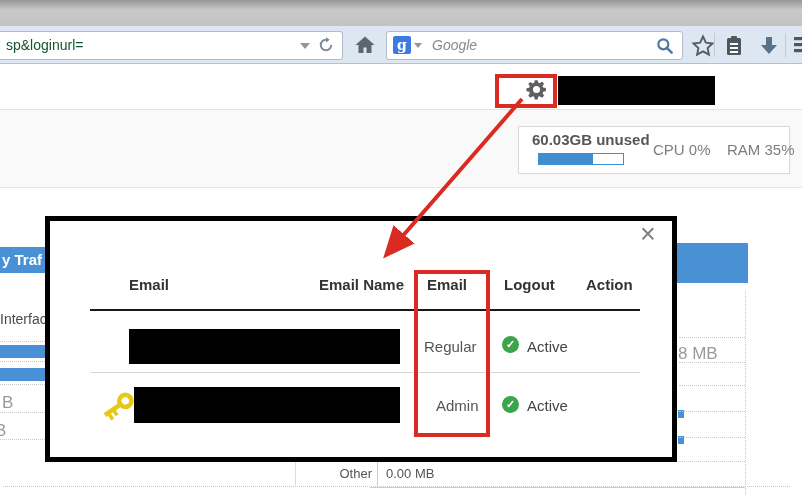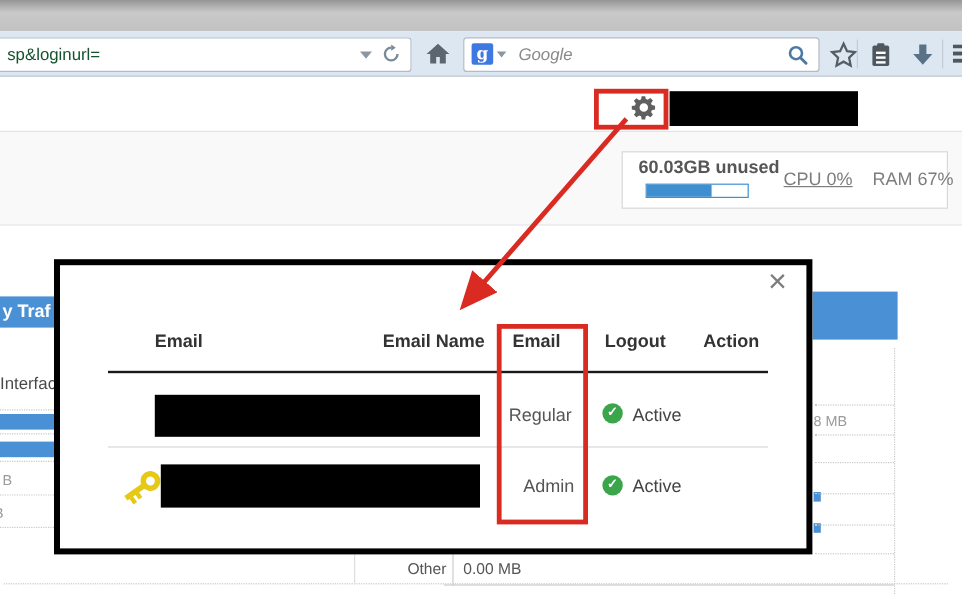--- a/index.html
+++ b/index.html
@@ -30,21 +30,21 @@
   .statsbox{left:518px;top:126px;width:272px;height:48px;background:#fff;border:1px solid #d8d8d8;}
   .stat-main{left:532px;top:131px;font-size:15px;color:#565656;font-weight:bold;}
   .stat-sub{font-size:15px;color:#7d7d7d;}
   .progress{left:538px;top:153px;width:86px;height:12px;border:1px solid var(--progress-blue);background:#fff;}
   .progress>div{height:100%;background:var(--progress-blue);}
   
   .bluebar{background:var(--panel-blue);}
   .dotH{border-top:1px dotted #c8c8c8;height:0;}
   .dotV{border-left:1px dotted #c8c8c8;width:0;}
   .bglabel{font-size:14px;color:#4a4a4a;}
-  .bgval{font-size:12px;color:#9a9a9a;}
+  .bgval{font-size:17px;color:#9a9a9a;}
   
   .modal{left:45px;top:216px;width:632px;height:246px;background:#fff;border:5px solid #000;}
   .mclose{left:590px;top:0px;font-size:27px;color:#7d7d7d;line-height:26px;cursor:pointer;}
   .th{font-size:15px;font-weight:bold;color:#333;top:55px;}
   .underline{left:40px;top:88px;width:550px;height:2px;background:#1a1a1a;}
   .rowsep{left:40px;top:151px;width:550px;height:1px;background:#d8d8d8;}
   .cell{font-size:15px;color:#555;text-align:right;}
   .check{width:17px;height:17px;border-radius:50%;background:var(--active-green);color:#fff;
          font-size:11px;font-weight:bold;text-align:center;line-height:17px;}
   .active-txt{font-size:15px;color:#444;}
@@ -108,22 +108,22 @@
 <div class="abs redact" style="left:558px;top:76px;width:157px;height:29px;"></div>
 <span class="abs link" style="left:718px;top:78px;">FAQ</span>
 <span class="abs link" style="left:756px;top:78px;">Logout</span>
 
 <div class="abs subheader"></div>
 <div class="abs statsbox"></div>
 <span class="abs stat-main">60.03GB unused</span>
 <div class="abs progress">
     <div style="width: 64%;"></div>
   </div>
-<span class="abs stat-sub" style="left:653px;top:141px;text-decoration:underline;">CPU 0%</span>
-<span class="abs stat-sub" style="left:727px;top:141px;">RAM 67%</span>
+<span class="abs stat-sub" style="left:653px;top:141px;">CPU 0%</span>
+<span class="abs stat-sub" style="left:727px;top:141px;">RAM 35%</span>
 
 <div class="abs bluebar" style="left:0;top:247px;width:68px;height:26px;">
   <span style="position:absolute;left:2px;top:4px;color:#fff;font-weight:bold;font-size:15px;white-space:nowrap;">y Traf</span>
 </div>
 <div class="abs bluebar" style="left:677px;top:243px;width:71px;height:40px;"></div>
 <span class="abs bglabel" style="left:0;top:311px;white-space:nowrap;">Interfac</span>
 <div class="abs dotH" style="left:0;top:341px;width:45px;"></div>
 <div class="abs bluebar" style="left:0;top:345px;width:45px;height:13px;"></div>
 <div class="abs dotH" style="left:0;top:361px;width:45px;"></div>
 <div class="abs bluebar" style="left:0;top:368px;width:45px;height:13px;"></div>

